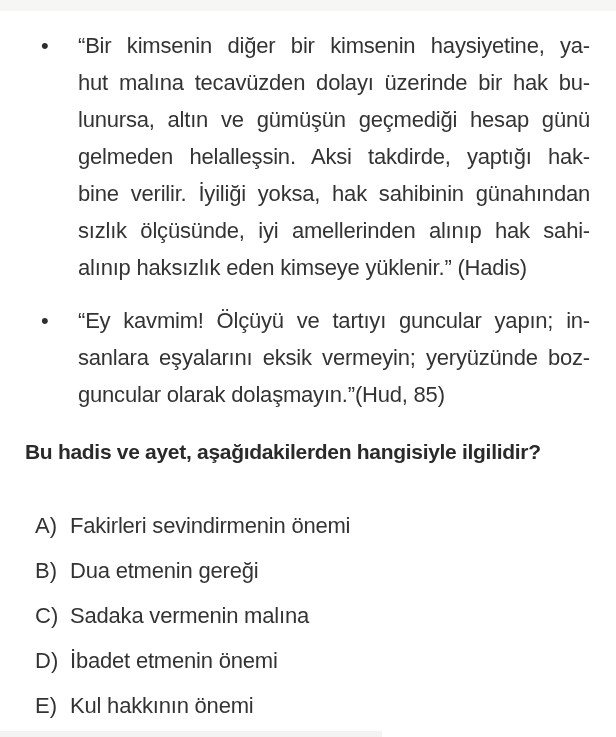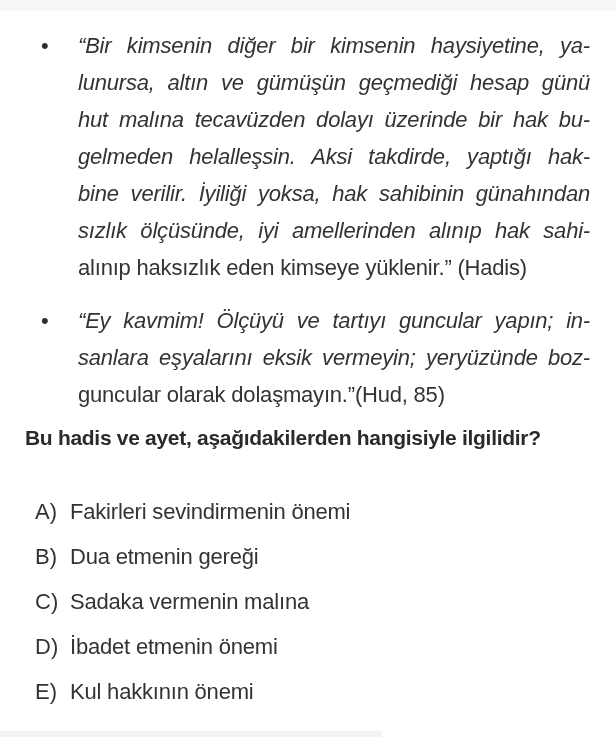--- a/index.html
+++ b/index.html
@@ -33,24 +33,24 @@
     font-size: 22px; line-height: 37px;
     color: #2e2e2e;
   }
   .bullet-text {
     flex: 1 1 auto;
     font-size: 22px; line-height: 37px;
     letter-spacing: -0.2px;
     color: #333333;
   }
   .bline { white-space: nowrap; overflow: hidden; }
-  .bline.just { text-align: justify; text-align-last: justify; white-space: normal; font-style: italic; }
+  .bline.just { text-align: justify; text-align-last: justify; white-space: normal; }
   
   .stem {
-    margin-top: 10px;
+    margin-top: 24px;
     font-weight: bold;
     font-size: 21px;
     line-height: 30px;
     letter-spacing: -0.3px;
     color: #2a2a2a;
     white-space: nowrap;
   }
   
   .options { margin-top: 44px; }
   .option-row { display: flex; margin-bottom: 15px; }
@@ -73,22 +73,22 @@
 
 <div class="scan-edge-top"></div>
 <div class="scan-edge-bottom"></div>
 
 <div class="page">
 
   <div class="bullet-item">
     <div class="bullet-marker">•</div>
     <div class="bullet-text">
       <div class="bline just">“Bir kimsenin diğer bir kimsenin haysiyetine, ya-</div>
+      <div class="bline just">hut malına tecavüzden dolayı üzerinde bir hak bu-</div>
       <div class="bline just">lunursa, altın ve gümüşün geçmediği hesap günü</div>
-      <div class="bline just">hut malına tecavüzden dolayı üzerinde bir hak bu-</div>
       <div class="bline just">gelmeden helalleşsin. Aksi takdirde, yaptığı hak-</div>
       <div class="bline just">bine verilir. İyiliği yoksa, hak sahibinin günahından</div>
       <div class="bline just">sızlık ölçüsünde, iyi amellerinden alınıp hak sahi-</div>
       <div class="bline">alınıp haksızlık eden kimseye yüklenir.” (Hadis)</div>
     </div>
   </div>
 
   <div class="bullet-item">
     <div class="bullet-marker">•</div>
     <div class="bullet-text">

